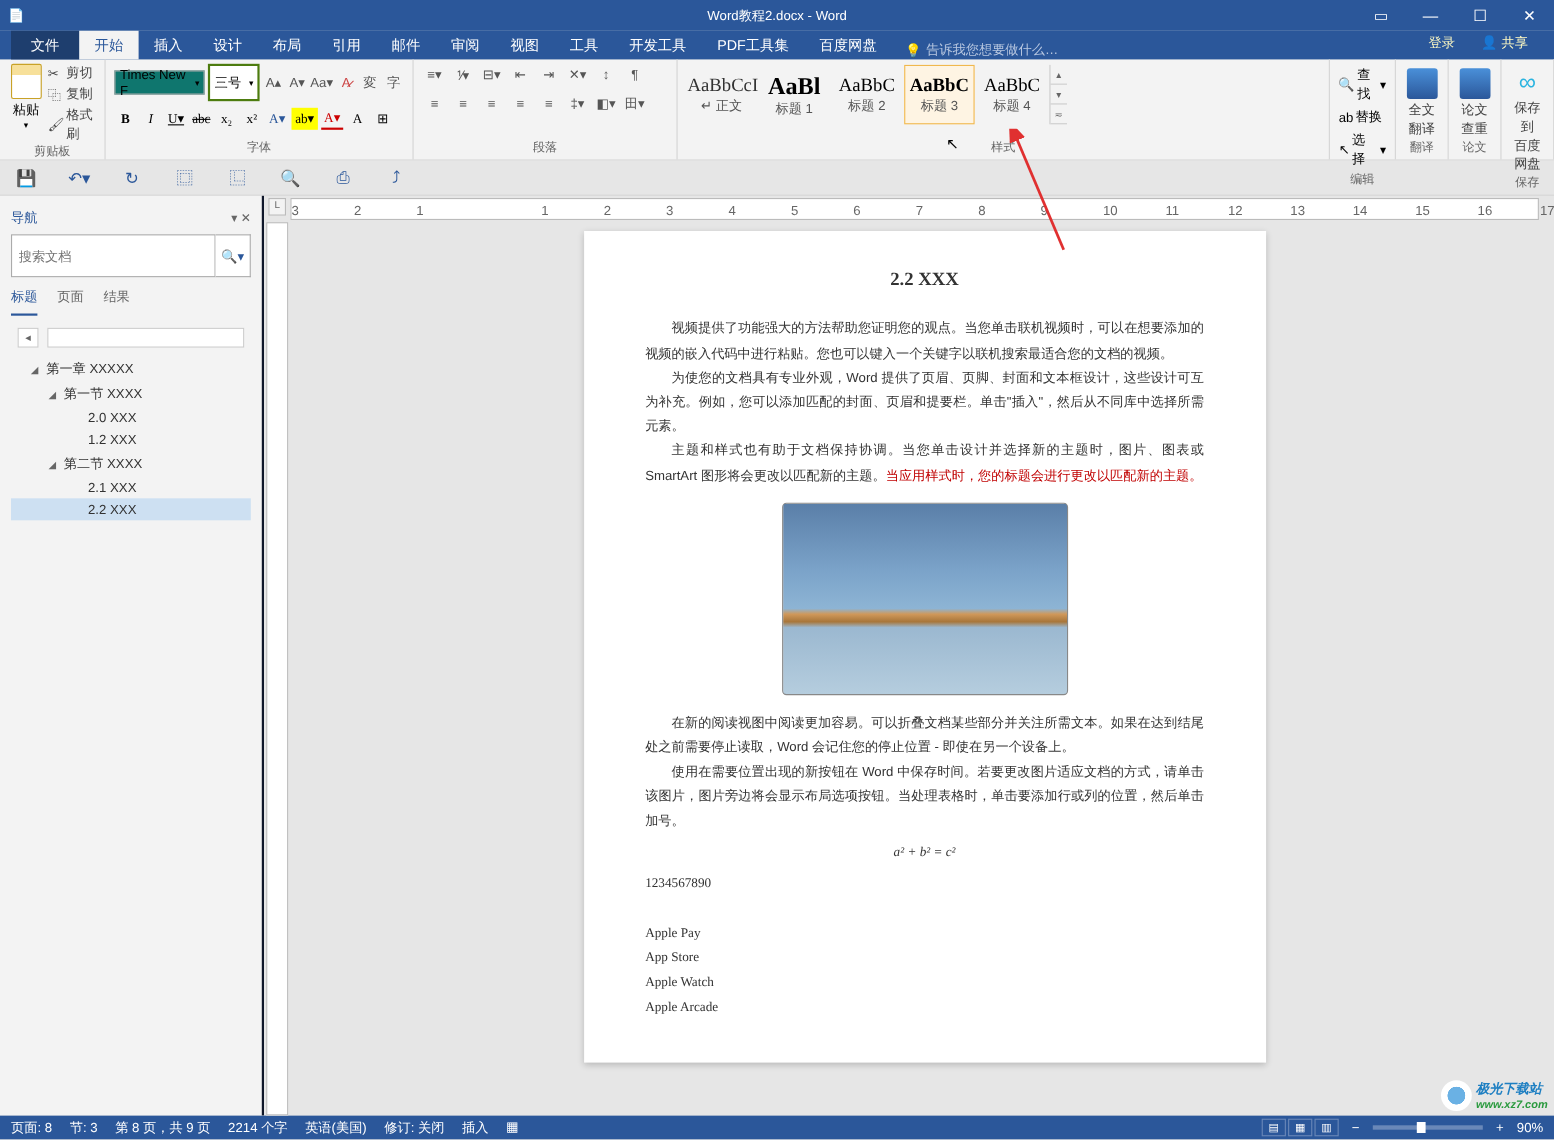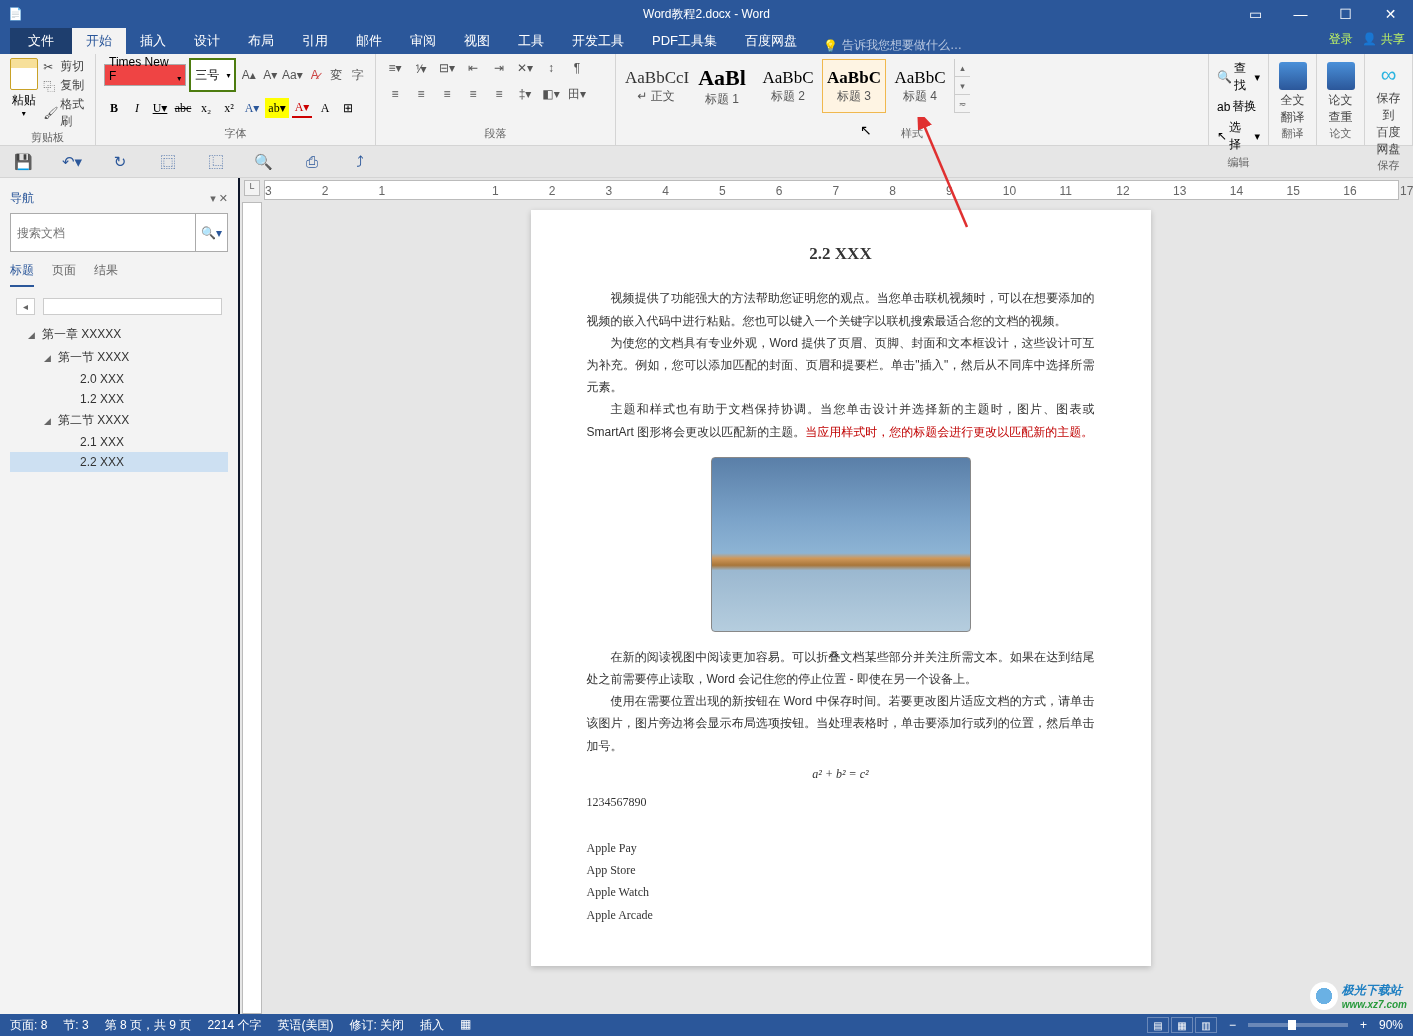--- a/index.html
+++ b/index.html
@@ -7,35 +7,35 @@
 .title-bar{height:28px;background:#2b579a;color:#fff;display:flex;align-items:center;position:relative}
 .title-bar .title-center{position:absolute;left:0;right:0;text-align:center;font-size:12px}
 .title-bar .win-controls{position:absolute;right:0;display:flex}
 .title-bar .win-controls div{width:45px;height:28px;display:flex;align-items:center;justify-content:center;font-size:14px}
 .title-bar .doc-icon{margin-left:8px}
 .ribbon-tabs{height:26px;background:#2b579a;display:flex;align-items:flex-end;padding-left:10px;position:relative}
 .ribbon-tabs .tab{padding:4px 14px;color:#fff;font-size:13px;cursor:pointer}
 .ribbon-tabs .tab.active{background:#f3f3f3;color:#2b579a}
 .ribbon-tabs .tab.file{background:#1e3e6e;padding:4px 18px}
 .ribbon-tabs .tell-me{color:#b8c7e0;margin-left:12px;display:flex;align-items:center;gap:4px;font-size:12px}
-.ribbon-tabs .right-actions{position:absolute;right:8px;top:3px;display:flex;gap:10px;color:#bef264}
+.ribbon-tabs .right-actions{position:absolute;right:24px;top:3px;display:flex;gap:24px;color:#fef9c3}
 .ribbon-tabs .right-actions span{font-size:12px}
 .ribbon{height:92px;background:#f3f3f3;border-bottom:1px solid #d4d4d4;display:flex}
 .group{border-right:1px solid #d4d4d4;padding:4px 8px 2px;position:relative;display:flex;flex-direction:column}
 .group-label{text-align:center;font-size:11px;color:#666;margin-top:auto;padding-bottom:2px;position:relative}
 .clipboard-group{width:96px}
 .clipboard-content{display:flex;gap:4px}
 .paste-big{width:38px;text-align:center;font-size:11px}
 .paste-big .paste-icon{width:28px;height:32px;margin:0 auto 2px;background:linear-gradient(#f7e09a 30%,#fff 30%);border:1px solid #c9a227;border-radius:2px;position:relative}
 .clipboard-side{display:flex;flex-direction:column;gap:2px;font-size:11px;color:#444}
 .clipboard-side div{display:flex;align-items:center;gap:3px}
 .clip-icn{width:14px;height:14px;display:inline-block}
 .font-group{width:280px}
 .font-row1{display:flex;gap:3px;align-items:center;margin-bottom:6px}
-.font-name{width:88px;height:22px;border:1px solid #ababab;background:#ef4444;font-size:11px;padding:2px 4px;display:flex;align-items:flex-end;justify-content:space-between}
+.font-name{width:88px;height:22px;border:1px solid #ababab;background:#0f766e;font-size:11px;padding:2px 4px;display:flex;align-items:center;justify-content:space-between}
 .font-size{width:50px;height:34px;border:2px solid #4d7c0f;background:#fff;font-size:11px;padding:2px 4px;display:flex;align-items:center;justify-content:space-between}
 .small-btn{width:20px;height:20px;display:flex;align-items:center;justify-content:center;font-size:12px;color:#555}
 .font-row2{display:flex;gap:3px;align-items:center}
 .fbtn{width:20px;height:20px;display:flex;align-items:center;justify-content:center;font-family:"Times New Roman",serif}
 .para-group{width:240px}
 .para-row{display:flex;gap:4px;margin-bottom:6px}
 .pbtn{width:22px;height:20px;display:flex;align-items:center;justify-content:center;font-size:12px;color:#555}
 .styles-group{flex:1;min-width:340px}
 .styles-gallery{display:flex;gap:2px;height:56px;align-items:center}
 .style-item{width:64px;height:54px;border:1px solid transparent;text-align:center;font-size:10px;color:#555;display:flex;flex-direction:column;justify-content:center;cursor:pointer}

